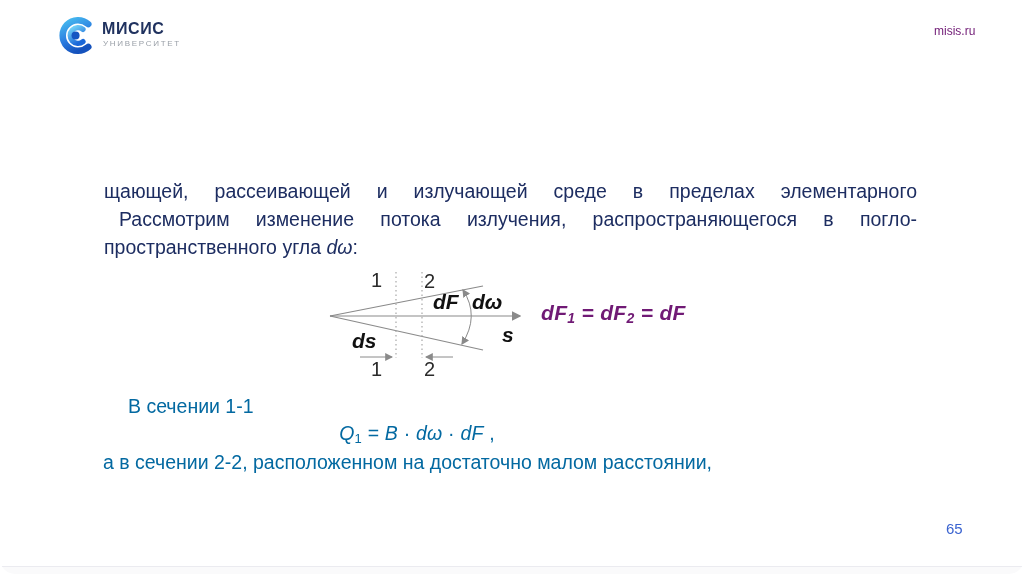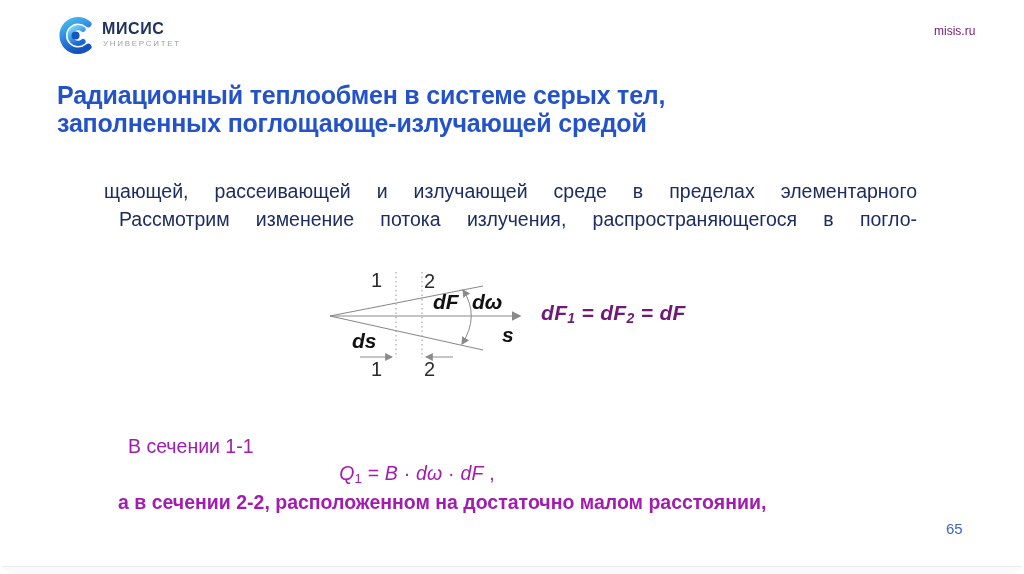--- a/index.html
+++ b/index.html
@@ -58,23 +58,23 @@
   .dmath { font-family: "Liberation Sans", sans-serif; font-size: 21px; font-weight: 700; font-style: italic; fill: #111111; }
 
   .side-formula {
     left: 541px; top: 301px;
     font-size: 21px; font-weight: 700; font-style: italic;
     color: #701a75; letter-spacing: 0.3px;
   }
   .side-formula sub { font-size: 14px; vertical-align: -0.22em; }
 
   
-  .navy { color: #a21caf; font-size: 19.5px; margin-top: 40px; }
+  .navy { color: #0369a1; font-size: 19.5px; }
   .sec1 { left: 128px; top: 395px; }
-  .sec2 { left: 118px; top: 451px; font-weight: bold; }
+  .sec2 { left: 103px; top: 451px; }
   .formula { left: 104px; width: 626px; text-align: center; font-weight: 500; letter-spacing: 0.2px; }
   .f1 { top: 422px; }
   .f2 { top: 479px; }
   .formula sub { font-size: 13px; vertical-align: -0.25em; font-style: normal; }
   .it { font-style: italic; }
 
   .pagenum {
     left: 946px; top: 520px;
     font-size: 15px; color: #3a63d0;
   }
@@ -101,28 +101,25 @@
       </linearGradient>
     </defs>
     <path d="M 38,12 A 17.5,17.5 0 1 0 38,38" stroke="url(#lg1)" stroke-width="7.5" fill="none" stroke-linecap="round"></path>
     <path d="M 32,18 A 9,9 0 1 0 32,32" stroke="url(#lg2)" stroke-width="6" fill="none" stroke-linecap="round"></path>
     <circle cx="23.5" cy="25" r="4.6" fill="#1656c2"></circle>
   </svg>
   <div class="abs brand">МИСИС</div>
   <div class="abs brand-sub">УНИВЕРСИТЕТ</div>
   <a class="abs site">misis.ru</a>
 
-  <div class="abs title">
-    <div>Радиационный теплообмен в системе серых тел,</div>
-    <div>заполненных поглощающе-излучающей средой</div>
-  </div>
 
   <div class="abs para">
     <div class="jline">щающей, рассеивающей и излучающей среде в пределах элементарного</div>
     <div class="jline indent">Рассмотрим изменение потока излучения, распространяющегося в погло-</div>
+    <div><span>пространственного угла </span><span class="ivar">dω</span><span>:</span></div>
   </div>
 
   <svg class="abs diagram" width="215" height="124" viewBox="0 0 215 124">
     <defs>
       <marker id="arr" viewBox="0 0 10 10" refX="8.5" refY="5" markerWidth="8" markerHeight="8" orient="auto-start-reverse">
         <path d="M0,0 L10,5 L0,10 z" fill="#8a8a8a"></path>
       </marker>
     </defs>
 
     <path class="dline" d="M 10,58 L 163,28"></path>

